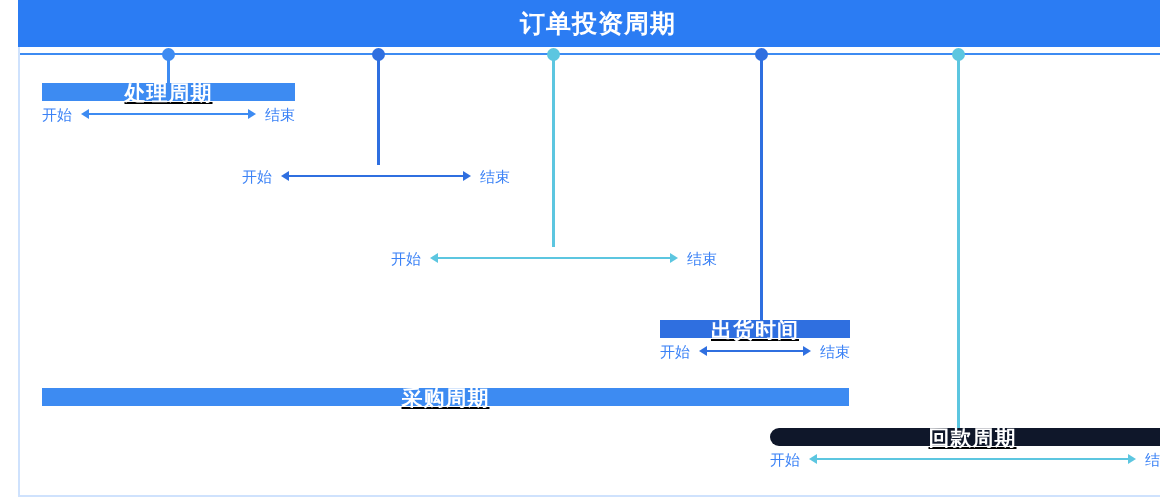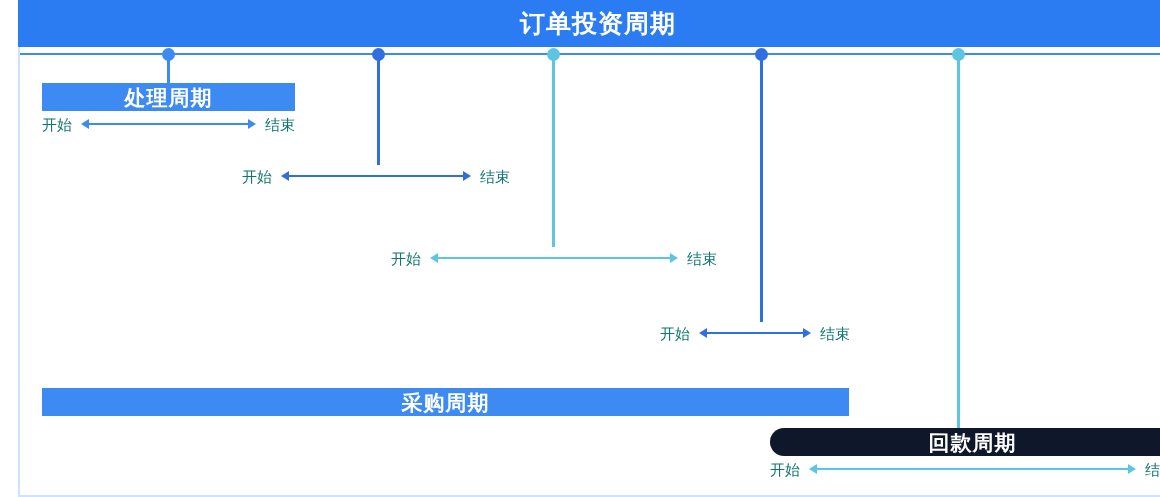--- a/index.html
+++ b/index.html
@@ -94,46 +94,47 @@
   .connector.deep .dot {
     background: #2f6fe0;
   }
 
   
   .bar-group {
     position: absolute;
   }
   .bar {
     position: relative;
-    height: 28px;
+    height: 18px;
     display: flex;
     align-items: center;
     justify-content: center;
     box-sizing: border-box;
+    text-decoration: underline;
   }
   .bar-label {
     color: #ffffff;
     font-size: 21px;
     font-weight: bold;
     letter-spacing: 1px;
     line-height: 1;
     white-space: nowrap;
   }
 
   
   .endpoints {
     position: relative;
     height: 26px;
     display: flex;
     align-items: center;
     justify-content: space-between;
   }
   .endpoint-text {
     font-size: 15px;
-    color: #0f766e;
+    color: #3b82f6;
     line-height: 1;
     white-space: nowrap;
     flex: 0 0 auto;
   }
   .arrow-wrap {
     position: relative;
     flex: 1 1 auto;
     height: 12px;
     margin: 0 9px;
   }
@@ -234,20 +235,23 @@
             <span class="endpoint-text">开始</span>
             <div class="arrow-wrap">
               <div class="arrow-line"></div>
               <div class="arrow-head left"></div>
               <div class="arrow-head right"></div>
             </div>
             <span class="endpoint-text">结束</span>
           </div>
         </div>
         <div class="bar-group deep" style="left: 640px; top: 273px; width: 190px;">
+          <div class="bar" style="background: rgb(47, 111, 224);">
+            <div class="bar-label">出货时间</div>
+          </div>
           <div class="endpoints">
             <span class="endpoint-text">开始</span>
             <div class="arrow-wrap">
               <div class="arrow-line"></div>
               <div class="arrow-head left"></div>
               <div class="arrow-head right"></div>
             </div>
             <span class="endpoint-text">结束</span>
           </div>
         </div>

